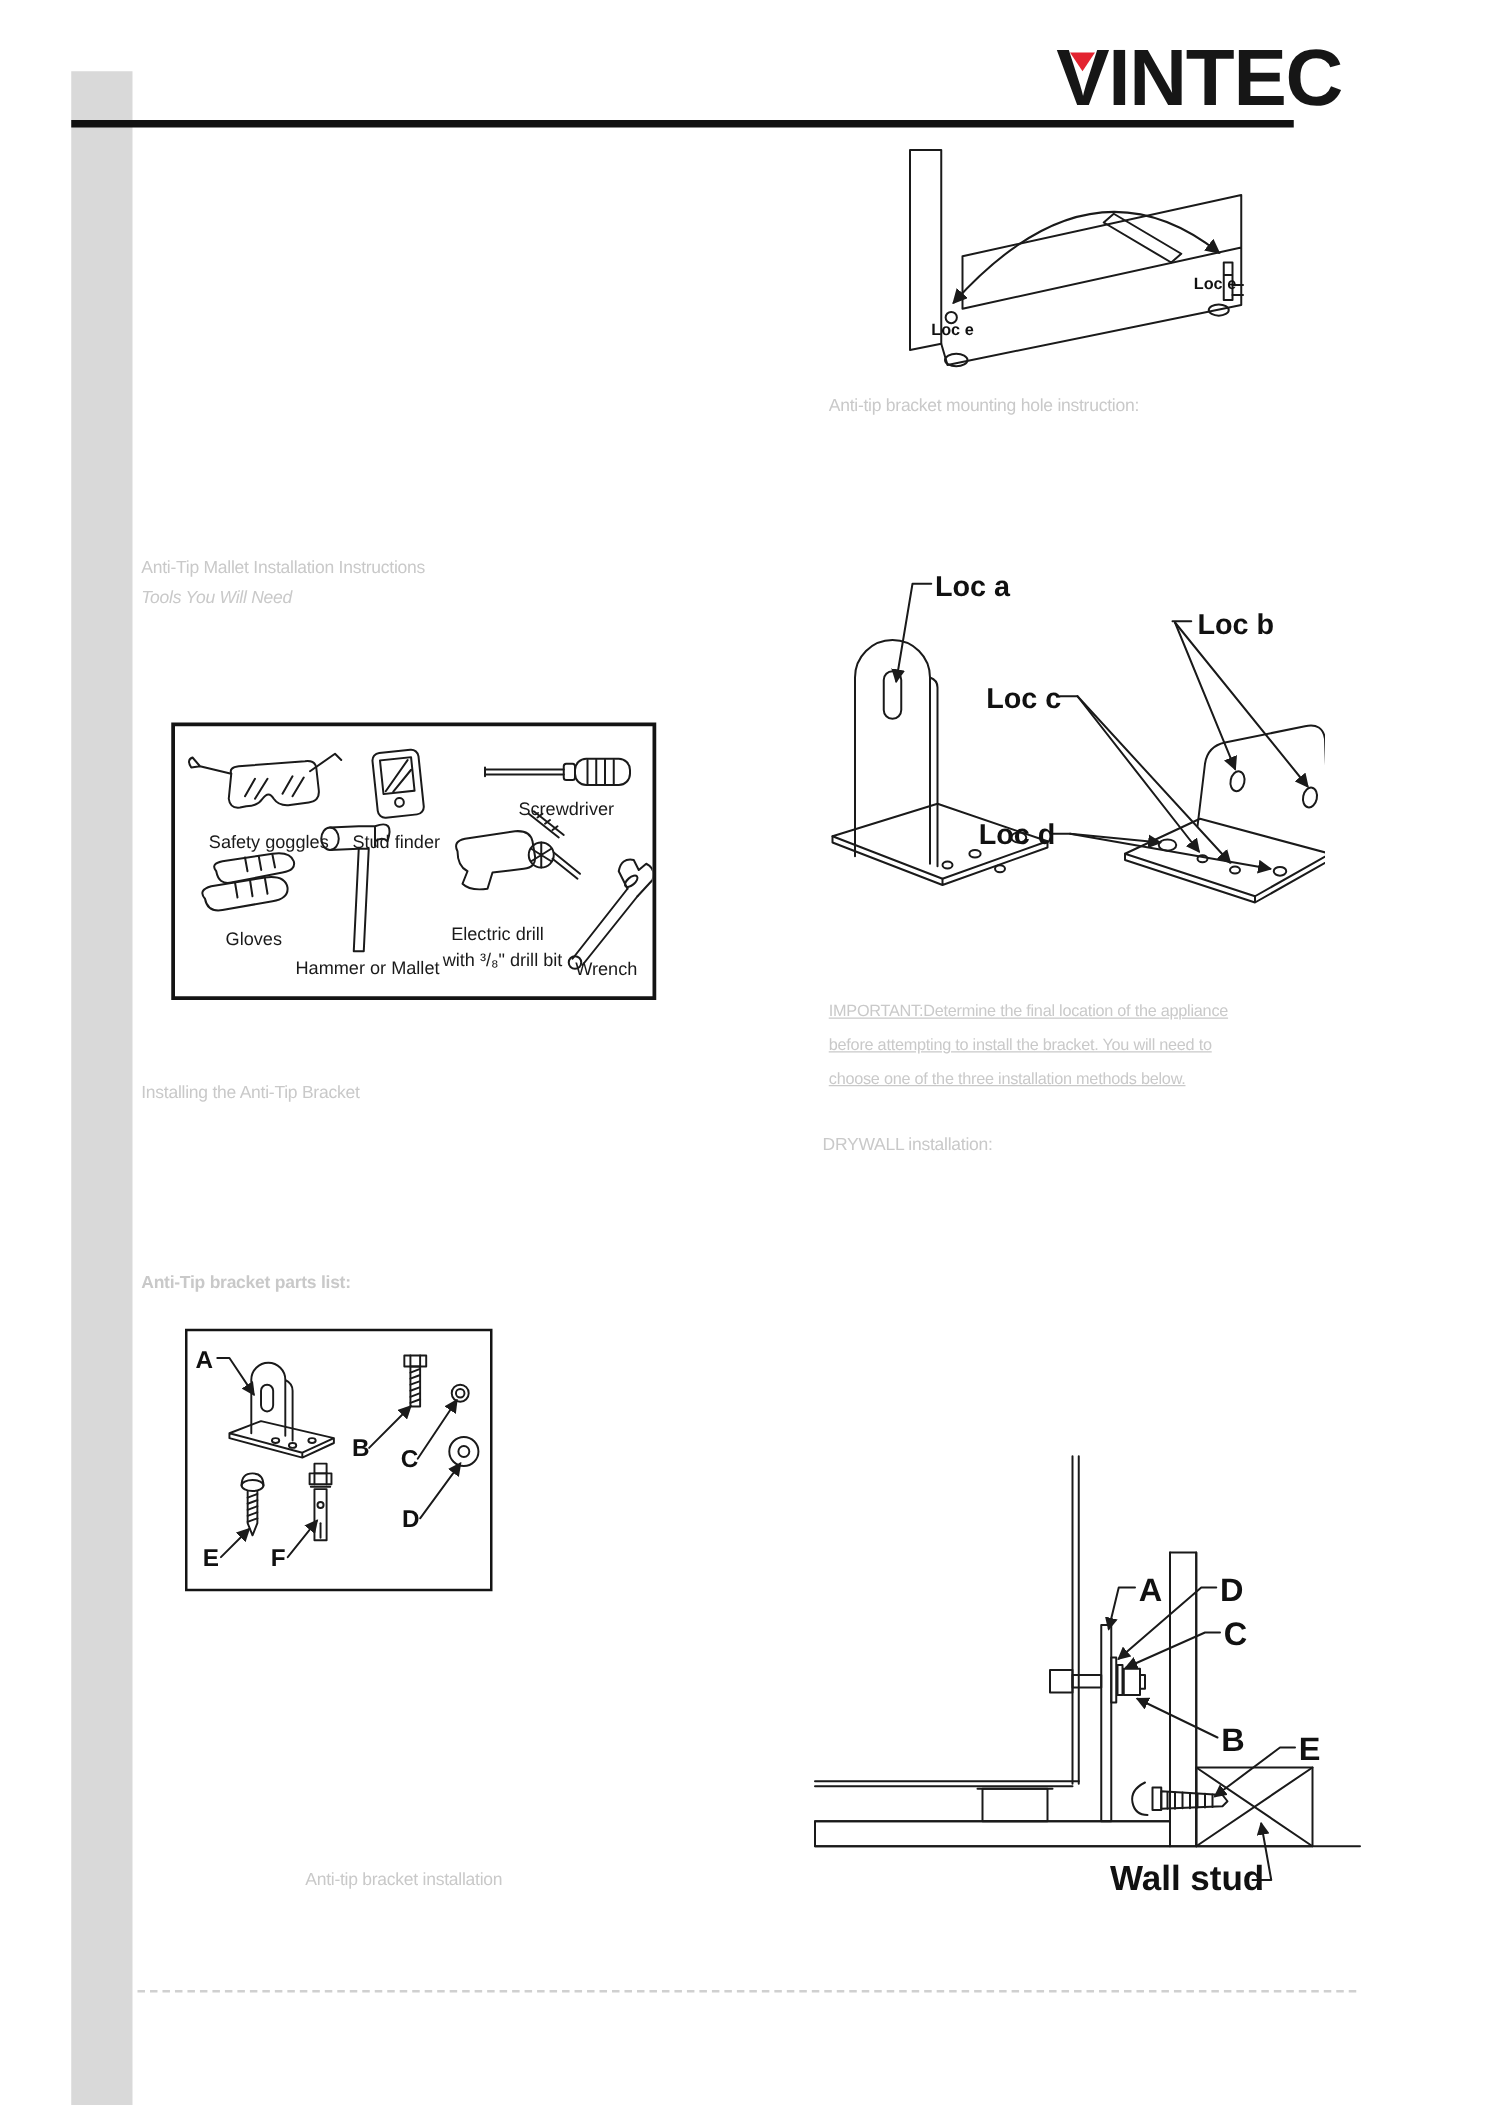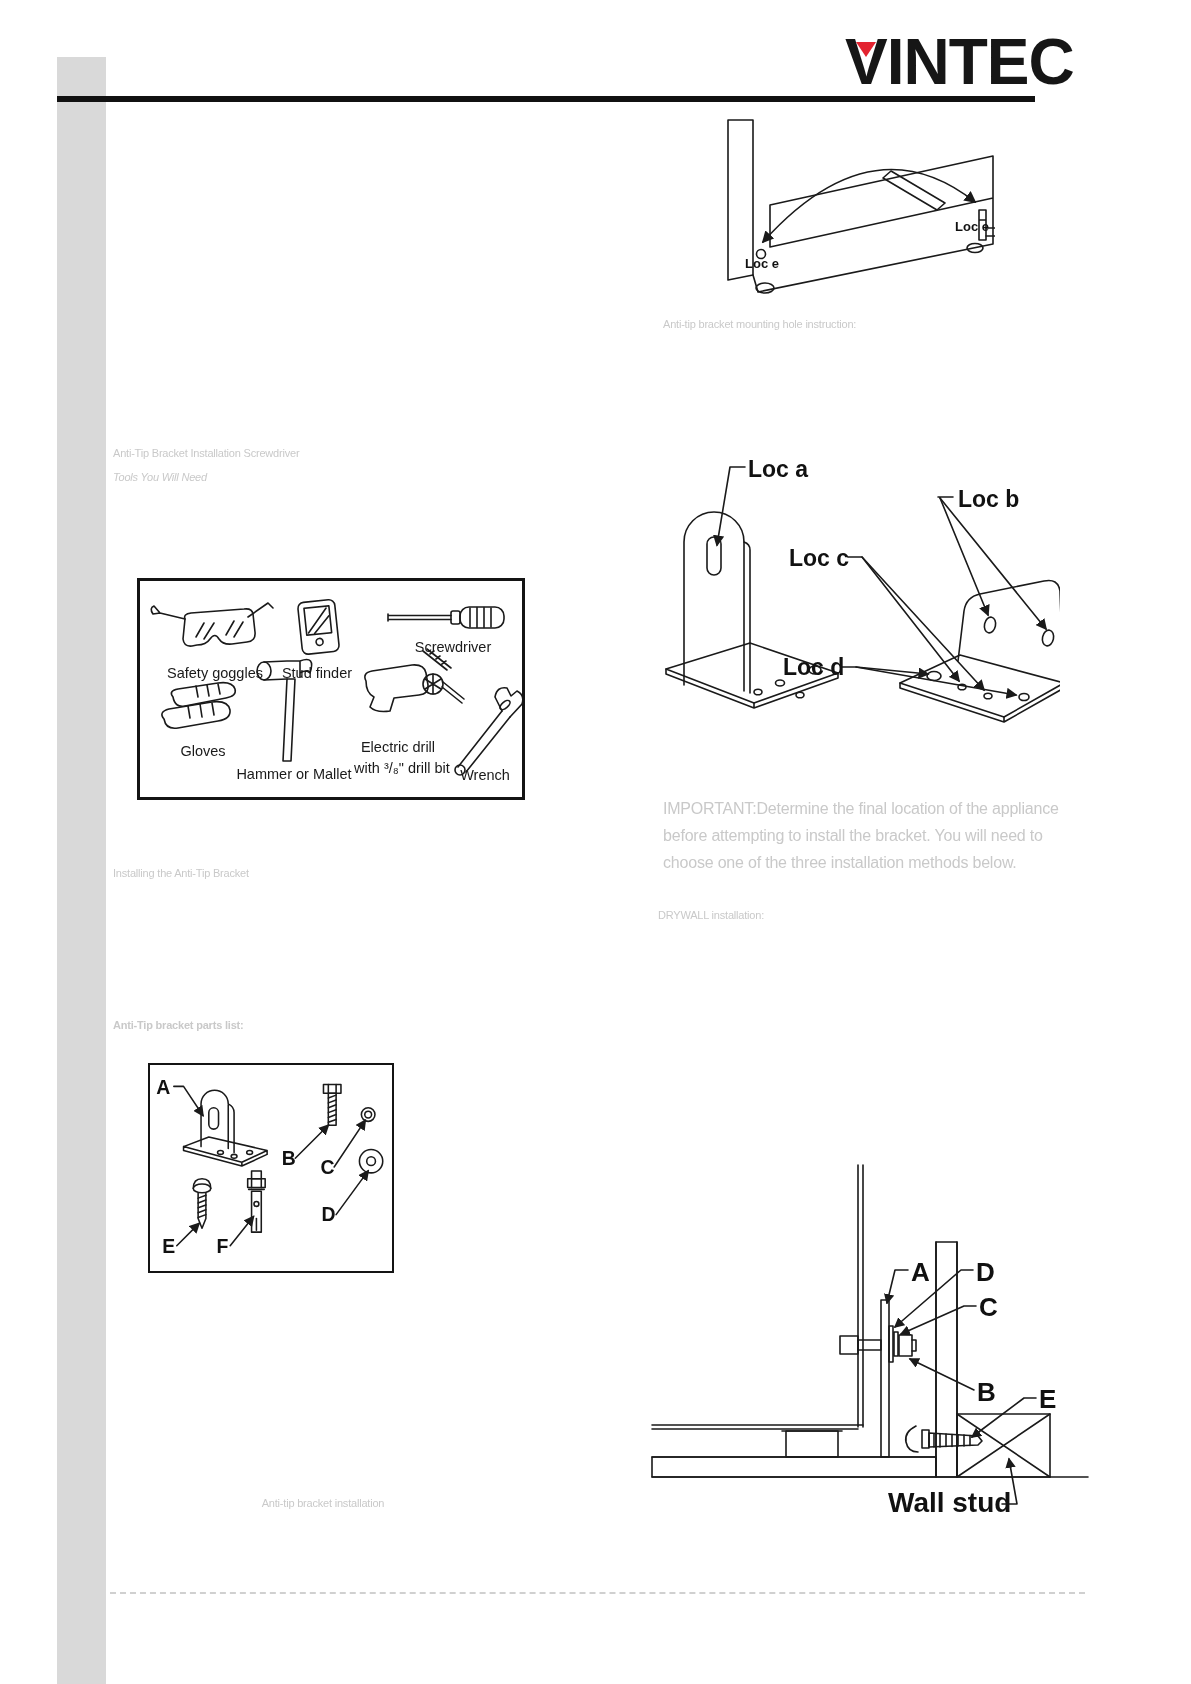--- a/index.html
+++ b/index.html
@@ -1,35 +1,35 @@
 <!DOCTYPE html>
 <html><head>
 <meta charset="utf-8">
 <style>
   html,body{margin:0;padding:0;}
   body{width:1191px;height:1684px;position:relative;background:#ffffff;
        font-family:"Liberation Sans",sans-serif;overflow:hidden;}
   .abs{position:absolute;}
-  .faded{color:#c9c9c9;font-size:11px;letter-spacing:-0.2px;line-height:24px;}
+  .faded{color:#c9c9c9;font-size:14px;letter-spacing:-0.2px;line-height:24px;}
   .rule{background:#111;}
   .box{border:3px solid #141414;background:#fff;}
   svg{display:block;}
   .dl{fill:none;stroke:#1a1a1a;stroke-width:1.6;stroke-linecap:round;stroke-linejoin:round;}
   .dl rect, .dl circle, .dl ellipse, .dl path{fill:none;}
   text{font-family:"Liberation Sans",sans-serif;fill:#1a1a1a;}
   .dlab{font-weight:bold;fill:#111;}
   .toollab{font-size:14.5px;fill:#1a1a1a;}
   .logo{font-weight:800;font-size:64px;letter-spacing:-1px;color:#161616;line-height:56px;}
   .logo .v{position:relative;display:inline-block;}
   .logo .tri{position:absolute;left:11px;top:8px;width:0;height:0;
     border-left:10px solid transparent;border-right:10px solid transparent;
     border-top:15px solid #e32330;}
   .dash{border:none;border-top:2px dashed #d0d0d0;}
-  .important{white-space:pre-line;width:440px;color:#c9c9c9;font-size:16px;
-    letter-spacing:-0.2px;line-height:27px;}
+  .important{white-space:pre-line;width:440px;color:#c9c9c9;font-size:13px;
+    letter-spacing:-0.2px;line-height:27px;text-decoration:underline;}
 </style>
 </head>
 <body>
 
 <div class="abs" style="left:57px;top:57px;width:49px;height:1627px;background:#d9d9d9;"></div>
 
 <div class="abs logo" style="left:845px;top:34px;">
   <span class="v"><span>V</span><span class="tri"></span></span><span>INTEC</span>
 </div>
 
@@ -53,21 +53,21 @@
     <path d="M311,120 L324,120 L324,128 L311,128"></path>
   </g>
   <circle class="dl" cx="86" cy="146" r="4.5"></circle>
   <path class="dl" d="M88,134 Q197,13 300,94" marker-start="url(#ar1)" marker-end="url(#ar1)"></path>
   <text class="dlab" x="70" y="160" font-size="13">Loc e</text>
   <text class="dlab" x="280" y="123" font-size="13">Loc e</text>
 </svg>
 
 <div class="abs faded" style="left:663px;top:312px;width:420px;">Anti-tip bracket mounting hole instruction:</div>
 
-<div class="abs faded" style="left:113px;top:441px;width:420px;">Anti-Tip Bracket Installation Screwdriver</div>
+<div class="abs faded" style="left:113px;top:441px;width:420px;">Anti-Tip Mallet Installation Instructions</div>
 <div class="abs faded" style="left:113px;top:465px;width:420px;font-style:italic;">Tools You Will Need</div>
 
 <div class="abs box" style="left:137px;top:578px;width:382px;height:216px;">
   <svg width="382" height="216" viewBox="0 0 382 216">
     <g class="dl" stroke-width="1.5">
       <path d="M20,32 L45,38 M14,25 Q9,27 13,33 L20,32 L14,25"></path>
       <path d="M108,36 L128,22 L133,27"></path>
       <path d="M45,38 Q43,33 51,32 L104,28 Q112,27 113,33 L115,51 Q116,60 107,61 L92,63 Q83,64 79,58 Q75,51 70,58 Q66,64 57,64 L52,65 Q44,66 43,58 Z"></path>
       <path d="M56,56 L64,42 M64,58 L74,42 M86,54 L94,40 M94,56 L103,41"></path>
     </g>

